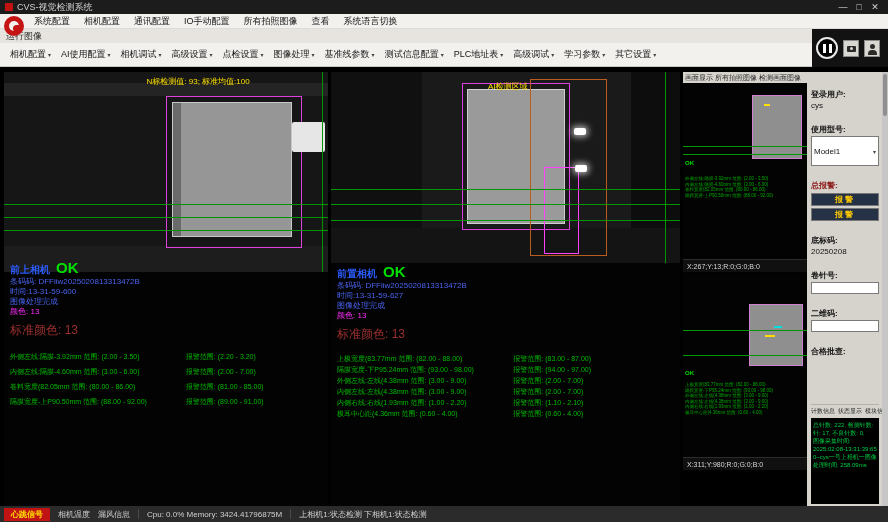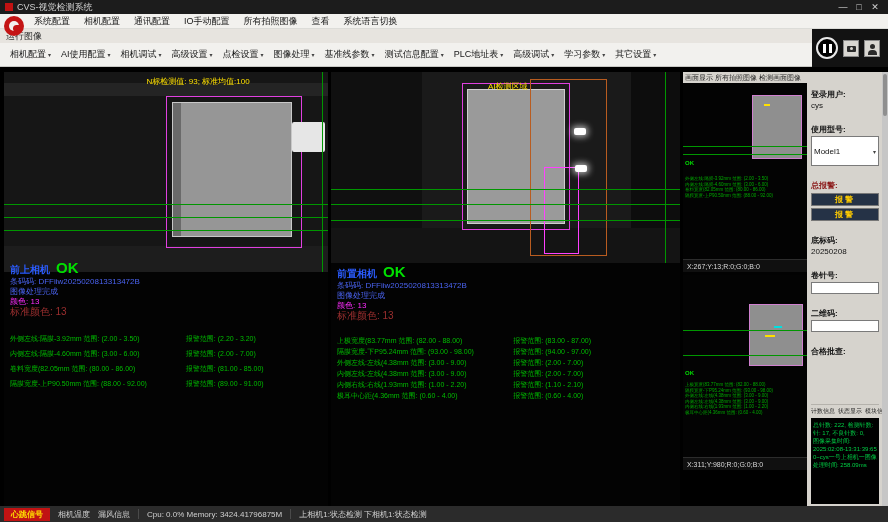--- a/index.html
+++ b/index.html
@@ -63,21 +63,21 @@
   .rv-magenta { position:absolute; left:61%; top:22%; width:10%; height:20%; border:1px solid #ff40ff; }
   .rv-spot { position:absolute; width:12px; height:7px; background:#fff; border-radius:2px; box-shadow:0 0 6px 2px rgba(255,255,255,.65); }
 
   
   .overlay { position:absolute; left:6px; right:4px; }
   .res-line { display:flex; align-items:baseline; gap:6px; }
   .cam-label { color:#2b5cff; font-size:10px; font-weight:bold; }
   .ok-label  { color:#00e000; font-size:15px; font-weight:bold; }
   .info { color:#4a63f0; font-size:8px; line-height:10px; white-space:nowrap; }
   .info-magenta { color:#ff2dff; font-size:8px; line-height:10px; }
-  .info-dimred  { color:#9c2f2f; font-size:10px; line-height:10px; }
+  .info-dimred  { color:#9c2f2f; font-size:12px; line-height:10px;margin-top:8px; }
   .meas-list { margin-top:14px; }
   .meas-row { position:relative; color:#00bb00; font-size:7px; white-space:nowrap; }
   .view-left  .meas-row { line-height:15px; }
   .view-right .meas-row { line-height:11px; }
   .meas-alarm { position:absolute; left:56%; top:0; }
   .view-right .meas-alarm { left:52%; }
 
   
   .thumbcol { width:124px; margin-left:3px; display:flex; flex-direction:column; }
   .thumb-header { height:11px; background:#d6d3cd; color:#2a2a2a; font-size:7px; display:flex; align-items:center; padding:0 2px; white-space:nowrap; overflow:hidden; }
@@ -241,20 +241,21 @@
         <div class="hline" style="top:36.5%"></div>
         <div class="vline" style="right:1.5%; top:0; height:46%;"></div>
         <div class="annot" style="left:44%; top:4px;">N标检测值: 93; 标准均值:100</div>
 
         <div class="overlay" style="top:43%;">
           <div class="res-line">
             <span class="cam-label">前上相机</span>
             <span class="ok-label">OK</span>
           </div>
           <div class="info">条码码: DFFiiw2025020813313472B</div>
+          <div class="info">时间:13-31-59-600</div>
           <div class="info">图像处理完成</div>
           <div class="info-magenta">颜色: 13</div>
           <div class="info-dimred">标准颜色: 13</div>
           <div class="meas-list">
 
               <div class="meas-row">
                 <span>外侧左线:隔膜-3.92mm 范围: (2.00 - 3.50)</span>
                 <span class="meas-alarm">报警范围: (2.20 - 3.20)</span>
               </div>
 
@@ -294,20 +295,21 @@
         <div class="hline" style="top:34%"></div>
         <div class="vline" style="right:4%; top:0; height:44%;"></div>
         <div class="annot" style="left:45%; top:2%;">AI检测区域</div>
 
         <div class="overlay" style="top:44%;">
           <div class="res-line">
             <span class="cam-label">前置相机</span>
             <span class="ok-label">OK</span>
           </div>
           <div class="info">条码码: DFFiiw2025020813313472B</div>
+          <div class="info">时间:13-31-59-627</div>
           <div class="info">图像处理完成</div>
           <div class="info-magenta">颜色: 13</div>
           <div class="info-dimred">标准颜色: 13</div>
           <div class="meas-list">
 
               <div class="meas-row">
                 <span>上极宽度(83.77mm 范围: (82.00 - 88.00)</span>
                 <span class="meas-alarm">报警范围: (83.00 - 87.00)</span>
               </div>
 

